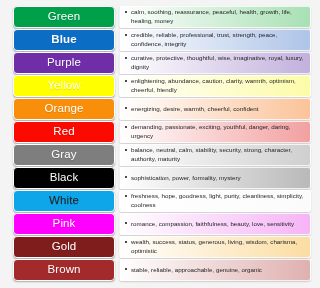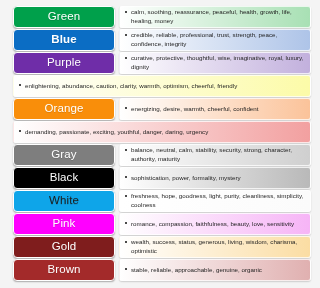--- a/index.html
+++ b/index.html
@@ -99,33 +99,39 @@
     </div>
     <div class="color-row">
       <div class="swatch" style="background: rgb(111, 45, 168);">
         <span class="swatch-label" style="color: rgb(255, 255, 255);">Purple</span>
       </div>
       <div class="desc-panel" style="background: linear-gradient(to right, rgb(255, 255, 255) 0%, rgb(194, 176, 221) 100%);">
         <div class="desc-text">curative, protective, thoughtful, wise, imaginative, royal, luxury, dignity</div>
       </div>
     </div>
     <div class="color-row">
+      <div class="swatch" style="background: rgb(255, 255, 0);">
+        <span class="swatch-label" style="color: rgb(255, 255, 255);">Yellow</span>
+      </div>
       <div class="desc-panel" style="background: linear-gradient(to right, rgb(255, 255, 255) 0%, rgb(252, 251, 168) 100%);">
         <div class="desc-text">enlightening, abundance, caution, clarity, warmth, optimism, cheerful, friendly</div>
       </div>
     </div>
     <div class="color-row">
       <div class="swatch" style="background: rgb(249, 142, 10);">
         <span class="swatch-label" style="color: rgb(255, 255, 255);">Orange</span>
       </div>
       <div class="desc-panel" style="background: linear-gradient(to right, rgb(255, 255, 255) 0%, rgb(251, 195, 154) 100%);">
         <div class="desc-text">energizing, desire, warmth, cheerful, confident</div>
       </div>
     </div>
     <div class="color-row">
+      <div class="swatch" style="background: rgb(250, 10, 0);">
+        <span class="swatch-label" style="color: rgb(255, 255, 255);">Red</span>
+      </div>
       <div class="desc-panel" style="background: linear-gradient(to right, rgb(255, 255, 255) 0%, rgb(242, 160, 160) 100%);">
         <div class="desc-text">demanding, passionate, exciting, youthful, danger, daring, urgency</div>
       </div>
     </div>
     <div class="color-row">
       <div class="swatch" style="background: rgb(126, 126, 126);">
         <span class="swatch-label" style="color: rgb(255, 255, 255);">Gray</span>
       </div>
       <div class="desc-panel" style="background: linear-gradient(to right, rgb(255, 255, 255) 0%, rgb(207, 207, 207) 100%);">
         <div class="desc-text">balance, neutral, calm, stability, security, strong, character, authority, maturity</div>

